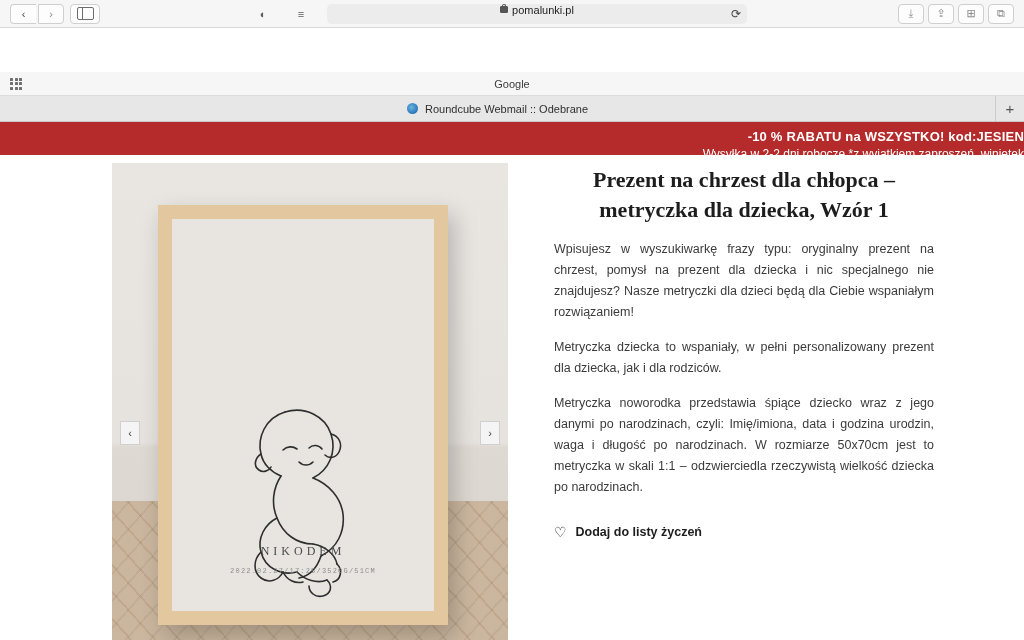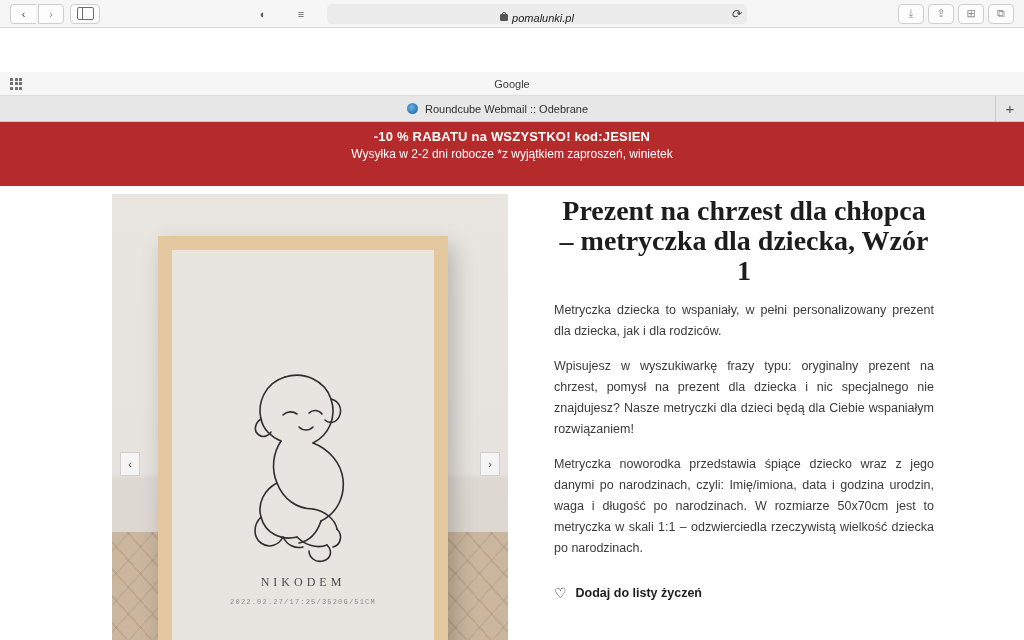--- a/index.html
+++ b/index.html
@@ -88,26 +88,25 @@
     align-items: center;
     gap: 14px;
   }
 
   .url-bar {
     width: 420px;
     height: 20px;
     background: #ececec;
     border-radius: 5px;
     display: flex;
-    align-items: flex-end;
+    align-items: flex-start;
     justify-content: center;
     position: relative;
     font-size: 11px;
     color: #1d1d1d;
-    font-style: italic;
   }
   .url-inner { display:flex; align-items:center; gap:4px; }
   .lock {
     width:6px; height:5px;
     border:1px solid #555; border-radius:1px;
     position:relative; display:inline-block;
     background:#555;
   }
   .lock::before{
     content:""; position:absolute; left:1px; top:-3px;
@@ -217,24 +216,24 @@
   .page {
     position: relative;
     height: 562px;
     background: #ffffff;
     overflow: hidden;
   }
 
   .promo {
     background: #b52b2b;
     color: #ffffff;
-    text-align: center;
+    text-align: right;
     padding: 7px 0 9px;
     box-sizing: border-box;
-    height: 64px;
+    height: 33px;
   }
   .promo-line1 {
     font-size: 13px;
     font-weight: bold;
     letter-spacing: 0.2px;
     line-height: 16px;
   }
   .promo-line2 {
     font-size: 12px;
     line-height: 16px;
@@ -286,21 +285,21 @@
     box-sizing: border-box;
     box-shadow: 6px 10px 22px rgba(0,0,0,0.22);
   }
   .mat {
     position: absolute;
     inset: 0;
     background: #e8e5e0;
     display: flex;
     flex-direction: column;
     align-items: center;
-    justify-content: center;
+    justify-content: flex-end;
     padding-top: 14px;
     box-sizing: border-box;
   }
   .babysvg { margin-top: 26px; }
   .art-name {
     position: absolute;
     bottom: 52px;
     left: 0; right: 0;
     text-align: center;
     font-size: 12px;
@@ -337,21 +336,21 @@
   .gal-arrow.right { right: 8px; }
 
   
   .info {
     width: 380px;
     margin-left: 42px;
     margin-top: 10px;
   }
   .prod-title {
     font-family: "Liberation Serif", serif;
-    font-size: 28px;
+    font-size: 22px;
     line-height: 30px;
     color: #1d1d1d;
     text-align: center;
     font-weight: bold;
     margin: 0 0 14px 0;
   }
   .price {
     font-family: "Liberation Serif", serif;
     font-size: 21px;
     color: #b8824a;
@@ -515,22 +514,22 @@
           </div>
           <div class="gal-arrow right">
             <span>›</span>
           </div>
         </div>
       </div>
 
       <div class="info">
         <h1 class="prod-title">Prezent na chrzest dla chłopca – metryczka dla dziecka, Wzór 1</h1>
 
+        <p class="para">Wpisujesz w wyszukiwarkę frazy typu: oryginalny prezent na chrzest, pomysł na prezent dla dziecka i nic specjalnego nie znajdujesz? Nasze metryczki dla dzieci będą dla Ciebie wspaniałym rozwiązaniem!</p>
         <p class="para">Metryczka dziecka to wspaniały, w pełni personalizowany prezent dla dziecka, jak i dla rodziców.</p>
-        <p class="para">Wpisujesz w wyszukiwarkę frazy typu: oryginalny prezent na chrzest, pomysł na prezent dla dziecka i nic specjalnego nie znajdujesz? Nasze metryczki dla dzieci będą dla Ciebie wspaniałym rozwiązaniem!</p>
         <p class="para">Metryczka noworodka przedstawia śpiące dziecko wraz z jego danymi po narodzinach, czyli: Imię/imiona, data i godzina urodzin, waga i długość po narodzinach. W rozmiarze 50x70cm jest to metryczka w skali 1:1 – odzwierciedla rzeczywistą wielkość dziecka po narodzinach.</p>
 
         <div class="wishlist">
           <span class="heart">♡</span>
           <span class="wishlist-label">Dodaj do listy życzeń</span>
         </div>
 
       </div>
 
     </div>

